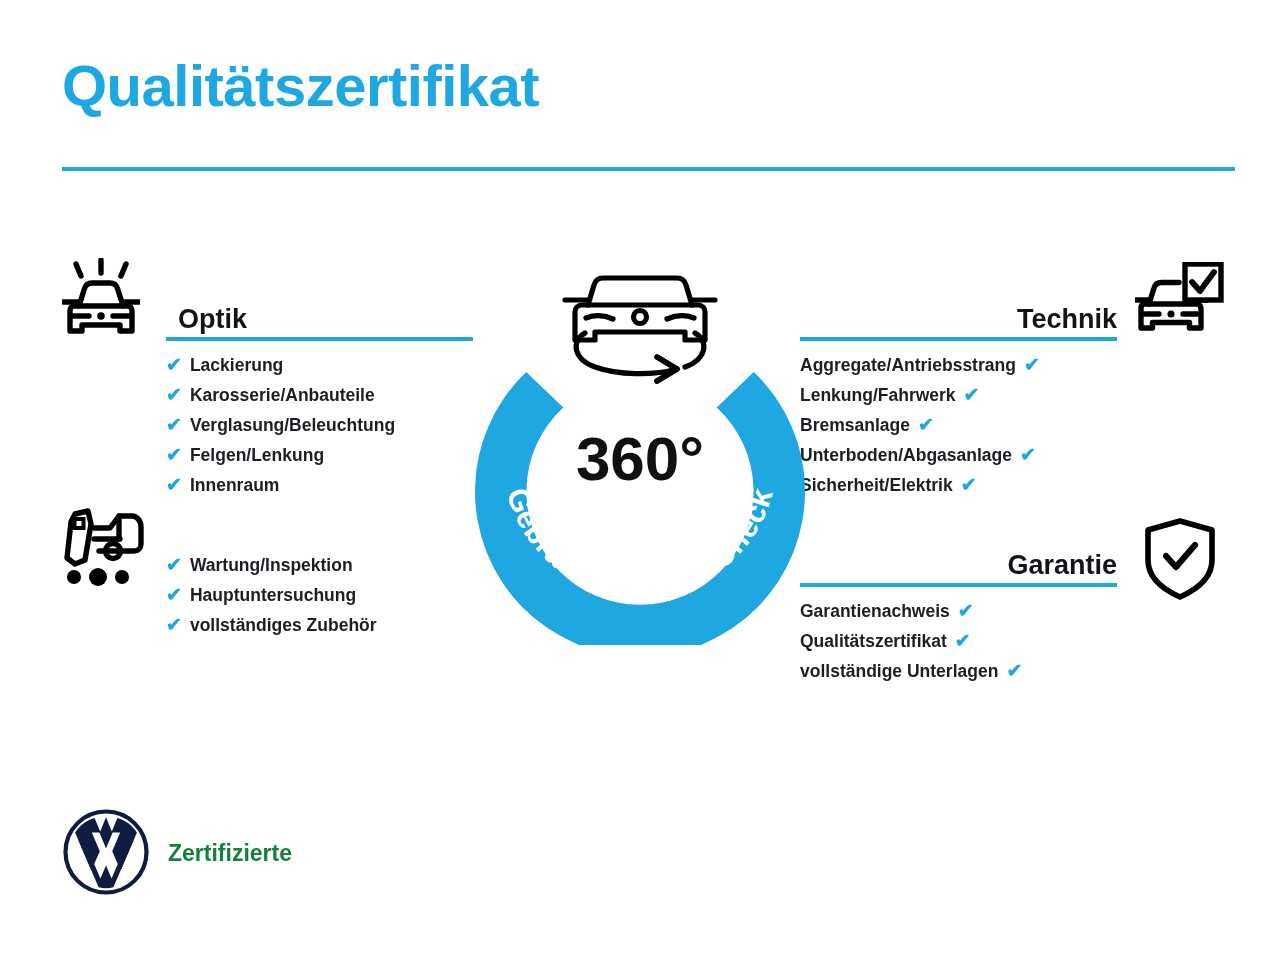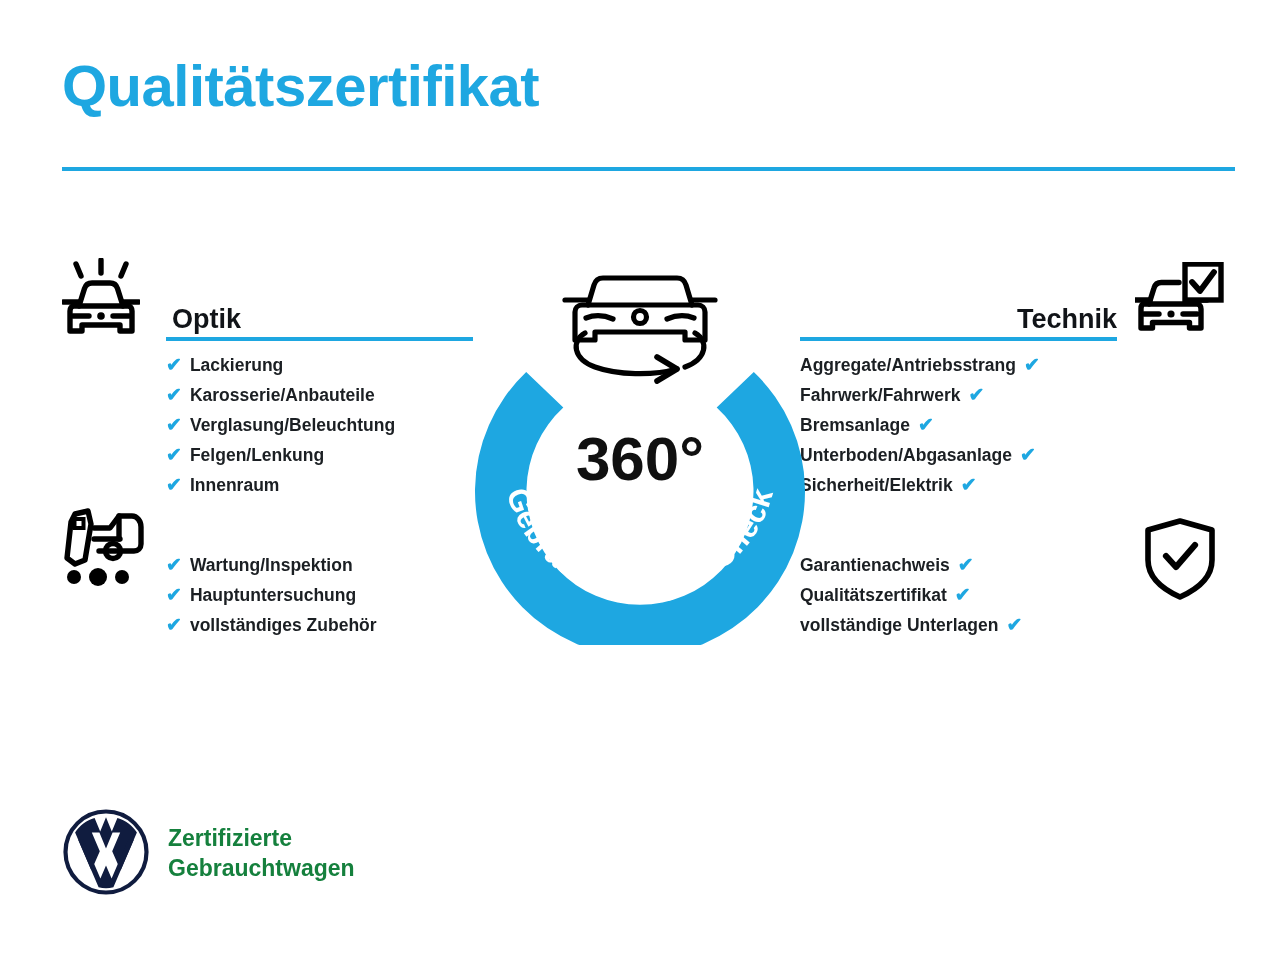--- a/index.html
+++ b/index.html
@@ -47,21 +47,21 @@
     height:30px;
     font-size:17.5px;font-weight:600;color:#1b1f23;
     white-space:nowrap;
   }
   .chk{
     color:#1EA7E1;font-size:19px;font-weight:bold;
     line-height:1;
   }
 
   
-  .left .sec-title{left:6px;}
+  .left .sec-title{left:12px;}
   .left .sec-list li{justify-content:flex-start;}
   .left .chk{margin-right:8px;}
 
   
   .right .sec-title{right:0;text-align:center;}
   .right .sec-list li{justify-content:flex-start;}
   .right .chk{margin-left:8px;}
 
   
   #sec-optik   {left:166px;top:295px;width:307px;}
@@ -206,39 +206,43 @@
     <div class="sec-head">
       <div class="sec-title">Technik</div>
       <div class="sec-rule"></div>
     </div>
     <ul class="sec-list">
       <li>
           <span>Aggregate/Antriebsstrang</span>
           <span class="chk">✔</span>
         </li>
       <li>
-          <span>Fahrwerk/Fahrwerk</span>
+          <span>Lenkung/Fahrwerk</span>
           <span class="chk">✔</span>
         </li>
       <li>
           <span>Bremsanlage</span>
           <span class="chk">✔</span>
         </li>
       <li>
           <span>Unterboden/Abgasanlage</span>
           <span class="chk">✔</span>
         </li>
       <li>
           <span>Sicherheit/Elektrik</span>
           <span class="chk">✔</span>
         </li>
     </ul>
   </div>
 
   <div class="section right" id="sec-garantie">
+    <div class="sec-head">
+      <div class="sec-title">Garantie</div>
+      <div class="sec-rule"></div>
+    </div>
     <ul class="sec-list">
       <li>
           <span>Garantienachweis</span>
           <span class="chk">✔</span>
         </li>
       <li>
           <span>Qualitätszertifikat</span>
           <span class="chk">✔</span>
         </li>
       <li>
@@ -287,17 +291,16 @@
                  C63.5 12.1 70.6 17.4 74.9 24.6
                  L58.6 62.6 L50.2 43.2 L58.2 24.6 L50.6 24.6 L44 40.4
                  L37.4 24.6 L29.8 24.6 L37.8 43.2 L29.4 62.6 L13.1 24.6
                  C17.4 17.4 24.5 12.1 32.6 9.9 L38.2 23.6 Z" fill="#101C3F"></path>
         <path d="M16.2 31.8 L36.6 79.3 C39 79.9 41.5 80.2 44 80.2 C46.5 80.2 49 79.9 51.4 79.3 L71.8 31.8
                  L66.2 31.8 L49.6 70.4 L44 57.4 L38.4 70.4 L21.8 31.8 Z" fill="#101C3F"></path>
       </svg>
     </div>
     <div class="footer-text">
       <div>Zertifizierte</div>
-      <div>Gebrauchtwagen</div>
     </div>
   </div>
 
 </div>
 
 </body></html>

